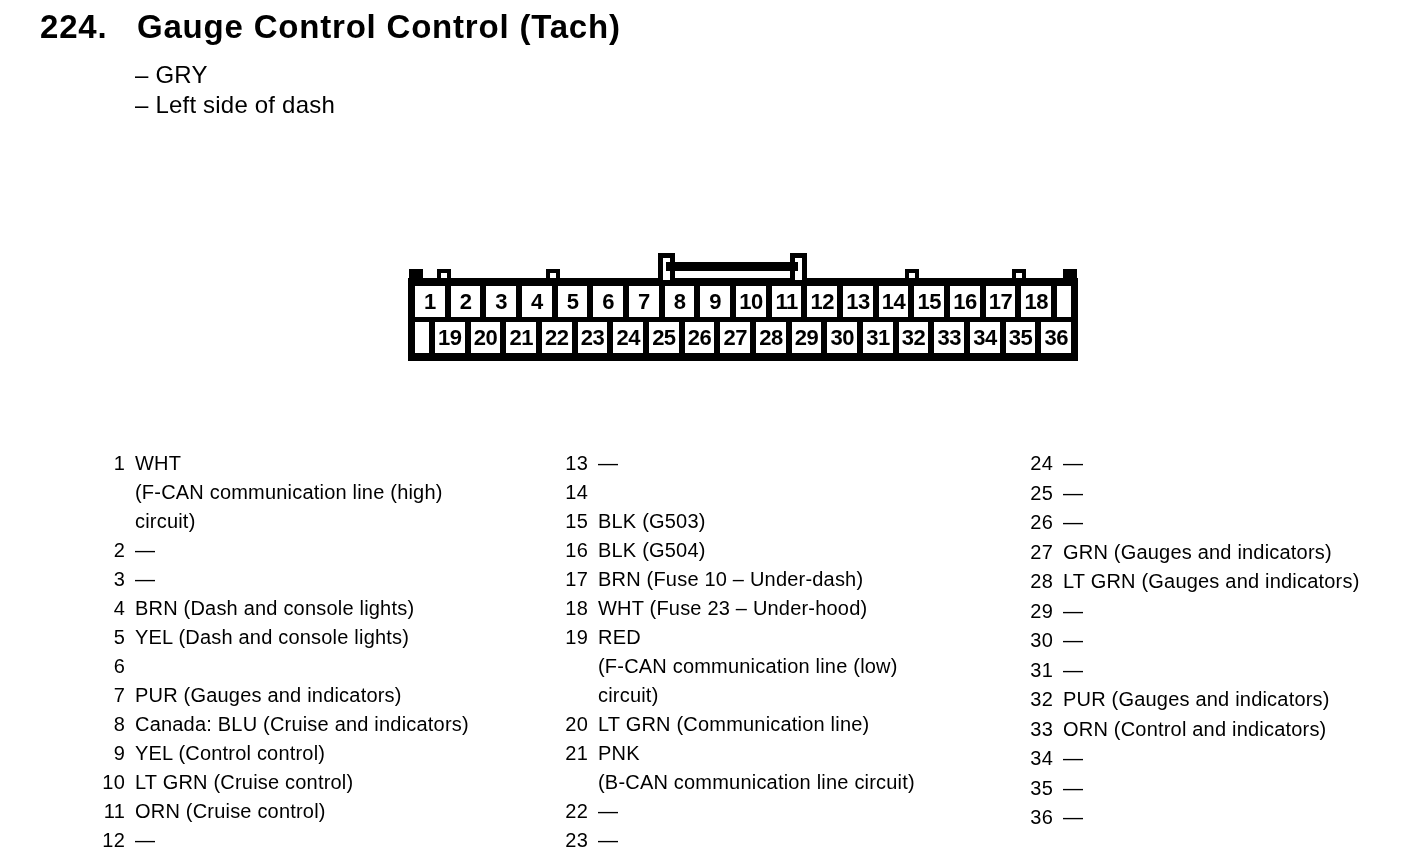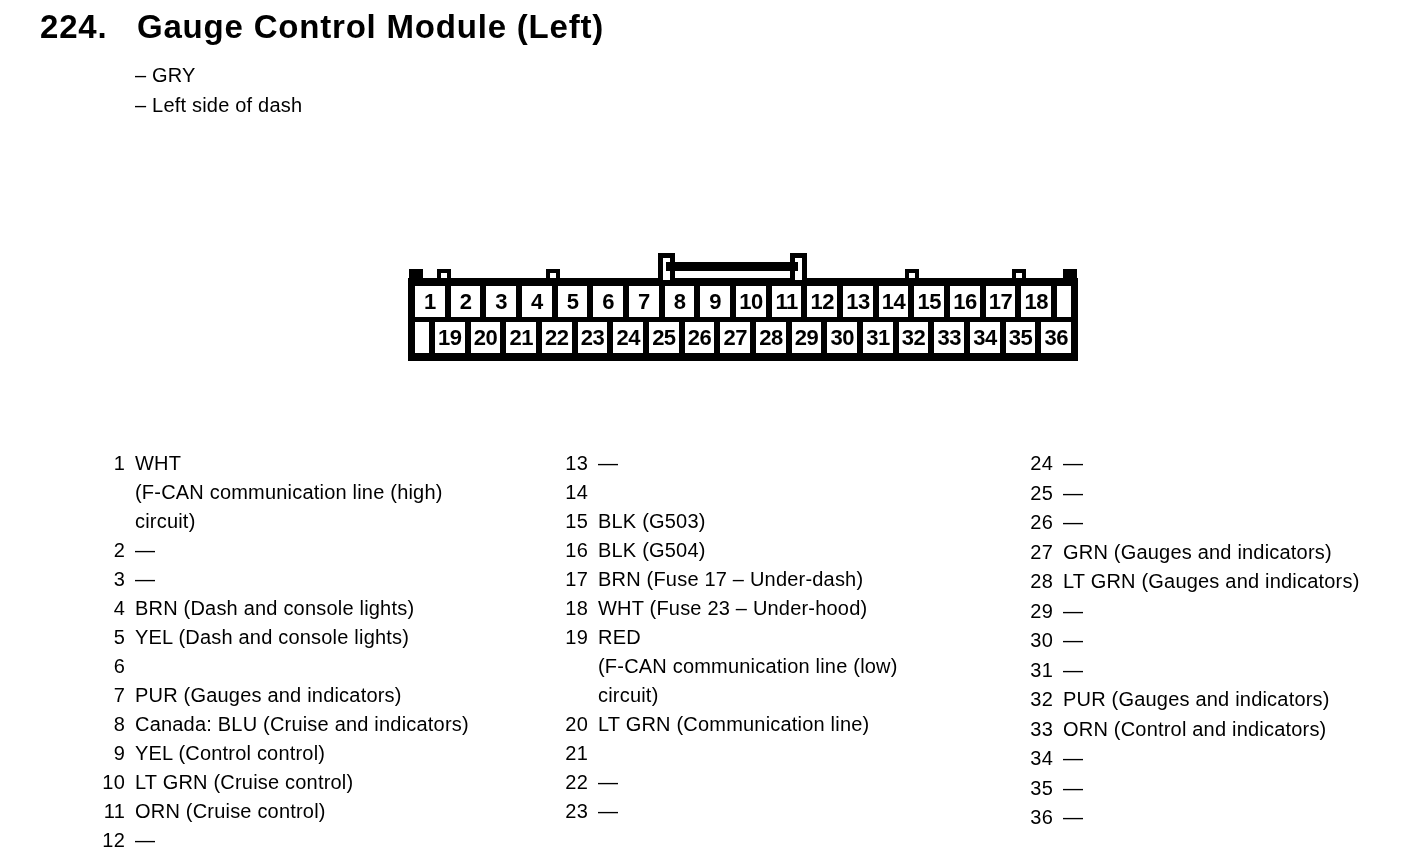--- a/index.html
+++ b/index.html
@@ -23,21 +23,21 @@
     font-size: 33px;
     letter-spacing: 0.8px;
     white-space: nowrap;
   }
   .title-num { width: 97px; }
   .notes {
     position: absolute;
     left: 135px;
     top: 60px;
     list-style: none;
-    font-size: 20px;
+    font-size: 24px;
     line-height: 30px;
     letter-spacing: 0.2px;
   }
 
   
   .connector {
     position: absolute;
     left: 408px;
     top: 278px;
     width: 670px;
@@ -107,21 +107,21 @@
   #col-2 { left: 1027px; width: 375px; }
   #col-2 { line-height: 29.5px; }
 </style>
 </head>
 <body>
 
 <div class="page">
 
   <div class="title-row">
     <span class="title-num">224.</span>
-    <span class="title-text">Gauge Control Module (Left)</span>
+    <span class="title-text">Gauge Control Control (Tach)</span>
   </div>
 
   <ul class="notes">
       <li class="note">– GRY</li>
       <li class="note">– Left side of dash</li>
     </ul>
 
   <div class="connector">
     <div class="pin-row">
         <div class="pin-cell">1</div>
@@ -238,38 +238,40 @@
       <div class="pin-entry">
         <span class="num">15</span>
         <span class="desc">BLK (G503)</span>
       </div>
       <div class="pin-entry">
         <span class="num">16</span>
         <span class="desc">BLK (G504)</span>
       </div>
       <div class="pin-entry">
         <span class="num">17</span>
-        <span class="desc">BRN (Fuse 17 – Under-dash)</span>
+        <span class="desc">BRN (Fuse 10 – Under-dash)</span>
       </div>
       <div class="pin-entry">
         <span class="num">18</span>
         <span class="desc">WHT (Fuse 23 – Under-hood)</span>
       </div>
       <div class="pin-entry">
         <span class="num">19</span>
         <span class="desc">RED
 (F-CAN communication line (low)
 circuit)</span>
       </div>
       <div class="pin-entry">
         <span class="num">20</span>
         <span class="desc">LT GRN (Communication line)</span>
       </div>
       <div class="pin-entry">
         <span class="num">21</span>
+        <span class="desc">PNK
+(B-CAN communication line circuit)</span>
       </div>
       <div class="pin-entry">
         <span class="num">22</span>
         <span class="desc">—</span>
       </div>
       <div class="pin-entry">
         <span class="num">23</span>
         <span class="desc">—</span>
       </div>
     </div>

